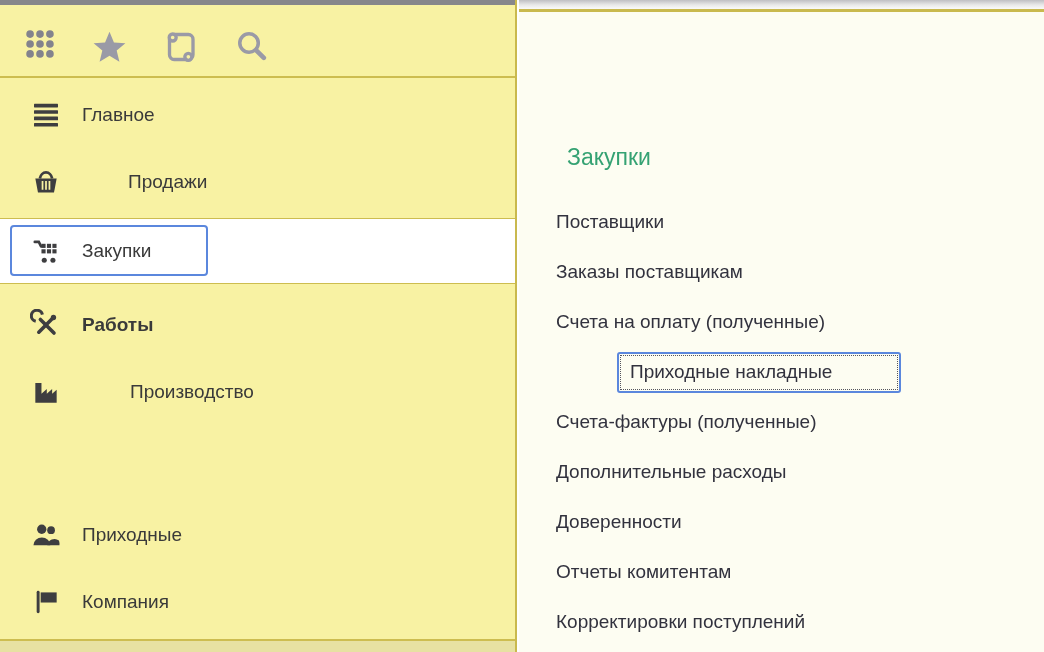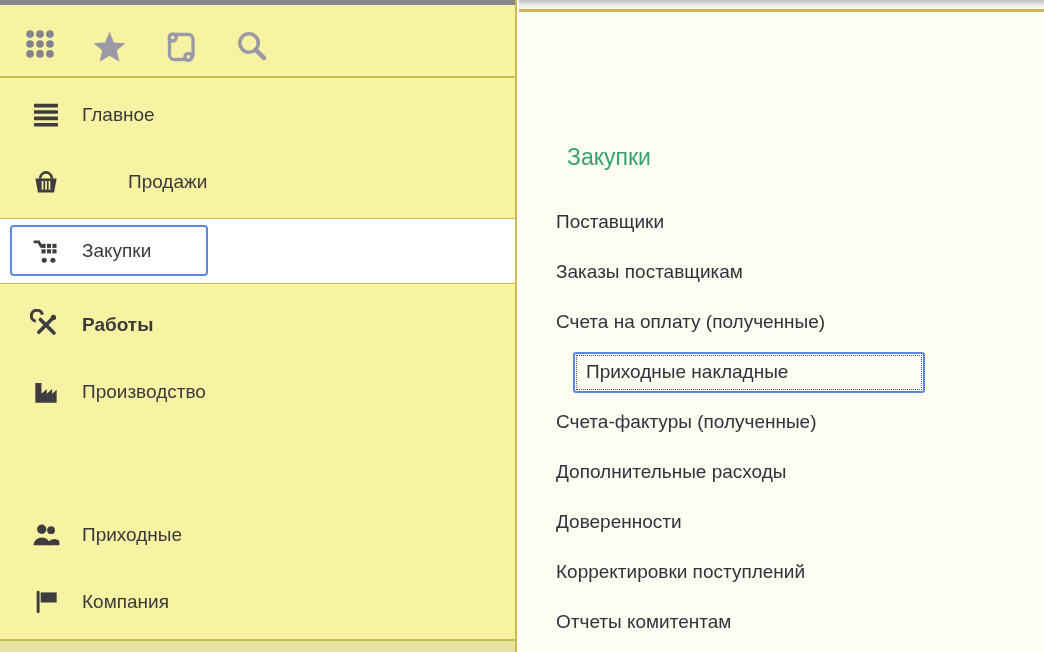--- a/index.html
+++ b/index.html
@@ -49,21 +49,21 @@
   }
   .panel-heading{
     position:absolute;left:48px;top:143px;font-size:23px;line-height:28px;color:#35a273;
   }
   .links{position:absolute;left:0;top:197px;width:100%;}
   .link-row{height:50px;display:flex;align-items:center;}
   .content-link{
     margin-left:37px;font-size:19px;color:#32323e;cursor:pointer;white-space:nowrap;
   }
   .focusbox{
-    margin-left:54px;width:352px;box-sizing:border-box;
+    margin-left:98px;width:284px;box-sizing:border-box;
     border:2px solid #5b87dd;border-radius:3px;background:#fdfdf2;padding:1px;cursor:pointer;
   }
   .focusbox .dotted{
     display:block;border:1px dotted #55555f;padding:5px 4px 6px 9px;
     font-size:19px;color:#32323e;white-space:nowrap;
   }
   svg{shape-rendering:geometricPrecision;}
 </style>
 </head>
 <body>
@@ -162,21 +162,21 @@
       <svg width="32" height="32" viewBox="0 0 24 24">
         <path d="M4.3 9.2A4.2 4.2 0 1 1 9.3 4.2" fill="none" stroke="#3e3e40" stroke-width="2.3"></path>
         <path d="M7.8 7.8L18 18" stroke="#3e3e40" stroke-width="2.7" stroke-linecap="round"></path>
         <path d="M16.8 7.2L6.6 17.4" stroke="#3e3e40" stroke-width="2.7" stroke-linecap="round"></path>
         <circle cx="17.6" cy="6.4" r="2" fill="#3e3e40"></circle>
       </svg>
     </span>
     <span class="side-label">Работы</span>
   </div>
 
-  <div class="side-item" style="top:372px;">
+  <div class="side-item" style="top:372px;gap:48px;">
     <span class="side-icon">
       <svg width="32" height="32" viewBox="0 0 24 24" fill="#3e3e40">
         <path d="M4 20V5.2h4.6v8.2l4-3.7v3.7l4-3.7v3.7l3.4-3.1V20z"></path>
       </svg>
     </span>
     <span class="side-label">Производство</span>
   </div>
 
 
   <div class="side-item" style="top:515px;">
@@ -227,19 +227,19 @@
     <div class="link-row">
       <span class="content-link">Счета-фактуры (полученные)</span>
     </div>
     <div class="link-row">
       <span class="content-link">Дополнительные расходы</span>
     </div>
     <div class="link-row">
       <span class="content-link">Доверенности</span>
     </div>
     <div class="link-row">
+      <span class="content-link">Отчеты комитентам</span>
+    </div>
+    <div class="link-row">
       <span class="content-link">Корректировки поступлений</span>
     </div>
-    <div class="link-row">
-      <span class="content-link">Отчеты комитентам</span>
-    </div>
   </div>
 </div>
 
 </body></html>

